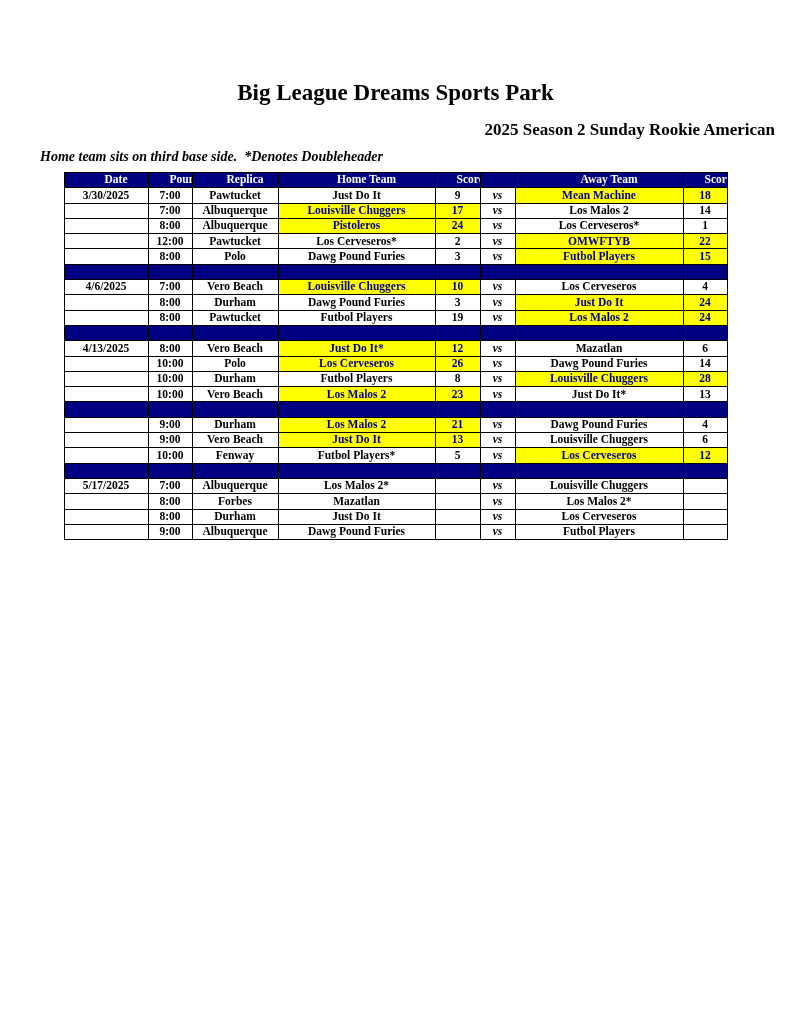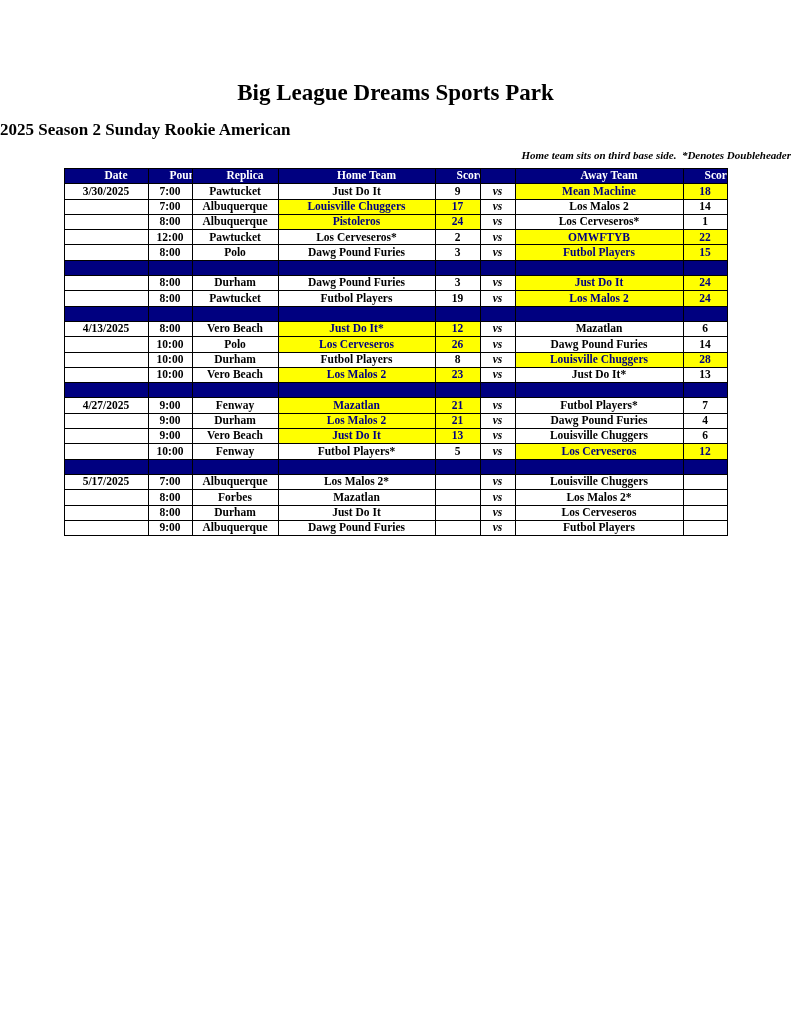--- a/index.html
+++ b/index.html
@@ -23,31 +23,32 @@
   .title {
     font-size: 23px;
     font-weight: bold;
     text-align: center;
     line-height: 1.1;
     margin: 16px;
   }
   .subtitle {
     font-size: 17px;
     font-weight: bold;
-    text-align: left;
+    text-align: right;
     line-height: 1.1;
-    margin: 9px 0 0 0;
+    margin: 9px 16px 0 0;
   }
   .note {
-    font-size: 11px;
+    font-size: 14px;
     font-weight: bold;
     font-style: italic;
-    text-align: right;
+    text-align: left;
     margin-top: 9px;
     white-space: pre;
+    margin-left: 40px;
   }
   table.schedule {
     border-collapse: collapse;
     table-layout: fixed;
     width: 663px;
     margin: 7px auto 0 auto;
     border: 1px solid #000;
   }
   table.schedule th,
   table.schedule td {
@@ -175,20 +176,30 @@
           <td></td>
           <td></td>
           <td></td>
           <td></td>
           <td></td>
           <td></td>
           <td></td>
           <td></td>
         </tr>
         <tr>
+          <td>4/6/2025</td>
+          <td>7:00</td>
+          <td>Vero Beach</td>
+          <td class="hl">Louisville Chuggers</td>
+          <td class="hl">10</td>
+          <td class="vs">vs</td>
+          <td>Los Cerveseros</td>
+          <td>4</td>
+        </tr>
+        <tr>
           <td></td>
           <td>8:00</td>
           <td>Durham</td>
           <td>Dawg Pound Furies</td>
           <td>3</td>
           <td class="vs">vs</td>
           <td class="hl">Just Do It</td>
           <td class="hl">24</td>
         </tr>
         <tr>
@@ -253,30 +264,20 @@
         </tr>
         <tr class="sep">
           <td></td>
           <td></td>
           <td></td>
           <td></td>
           <td></td>
           <td></td>
           <td></td>
           <td></td>
-        </tr>
-        <tr>
-          <td>4/27/2025</td>
-          <td>9:00</td>
-          <td>Fenway</td>
-          <td class="hl">Mazatlan</td>
-          <td class="hl">21</td>
-          <td class="vs">vs</td>
-          <td>Futbol Players*</td>
-          <td>7</td>
         </tr>
         <tr>
           <td></td>
           <td>9:00</td>
           <td>Durham</td>
           <td class="hl">Los Malos 2</td>
           <td class="hl">21</td>
           <td class="vs">vs</td>
           <td>Dawg Pound Furies</td>
           <td>4</td>

